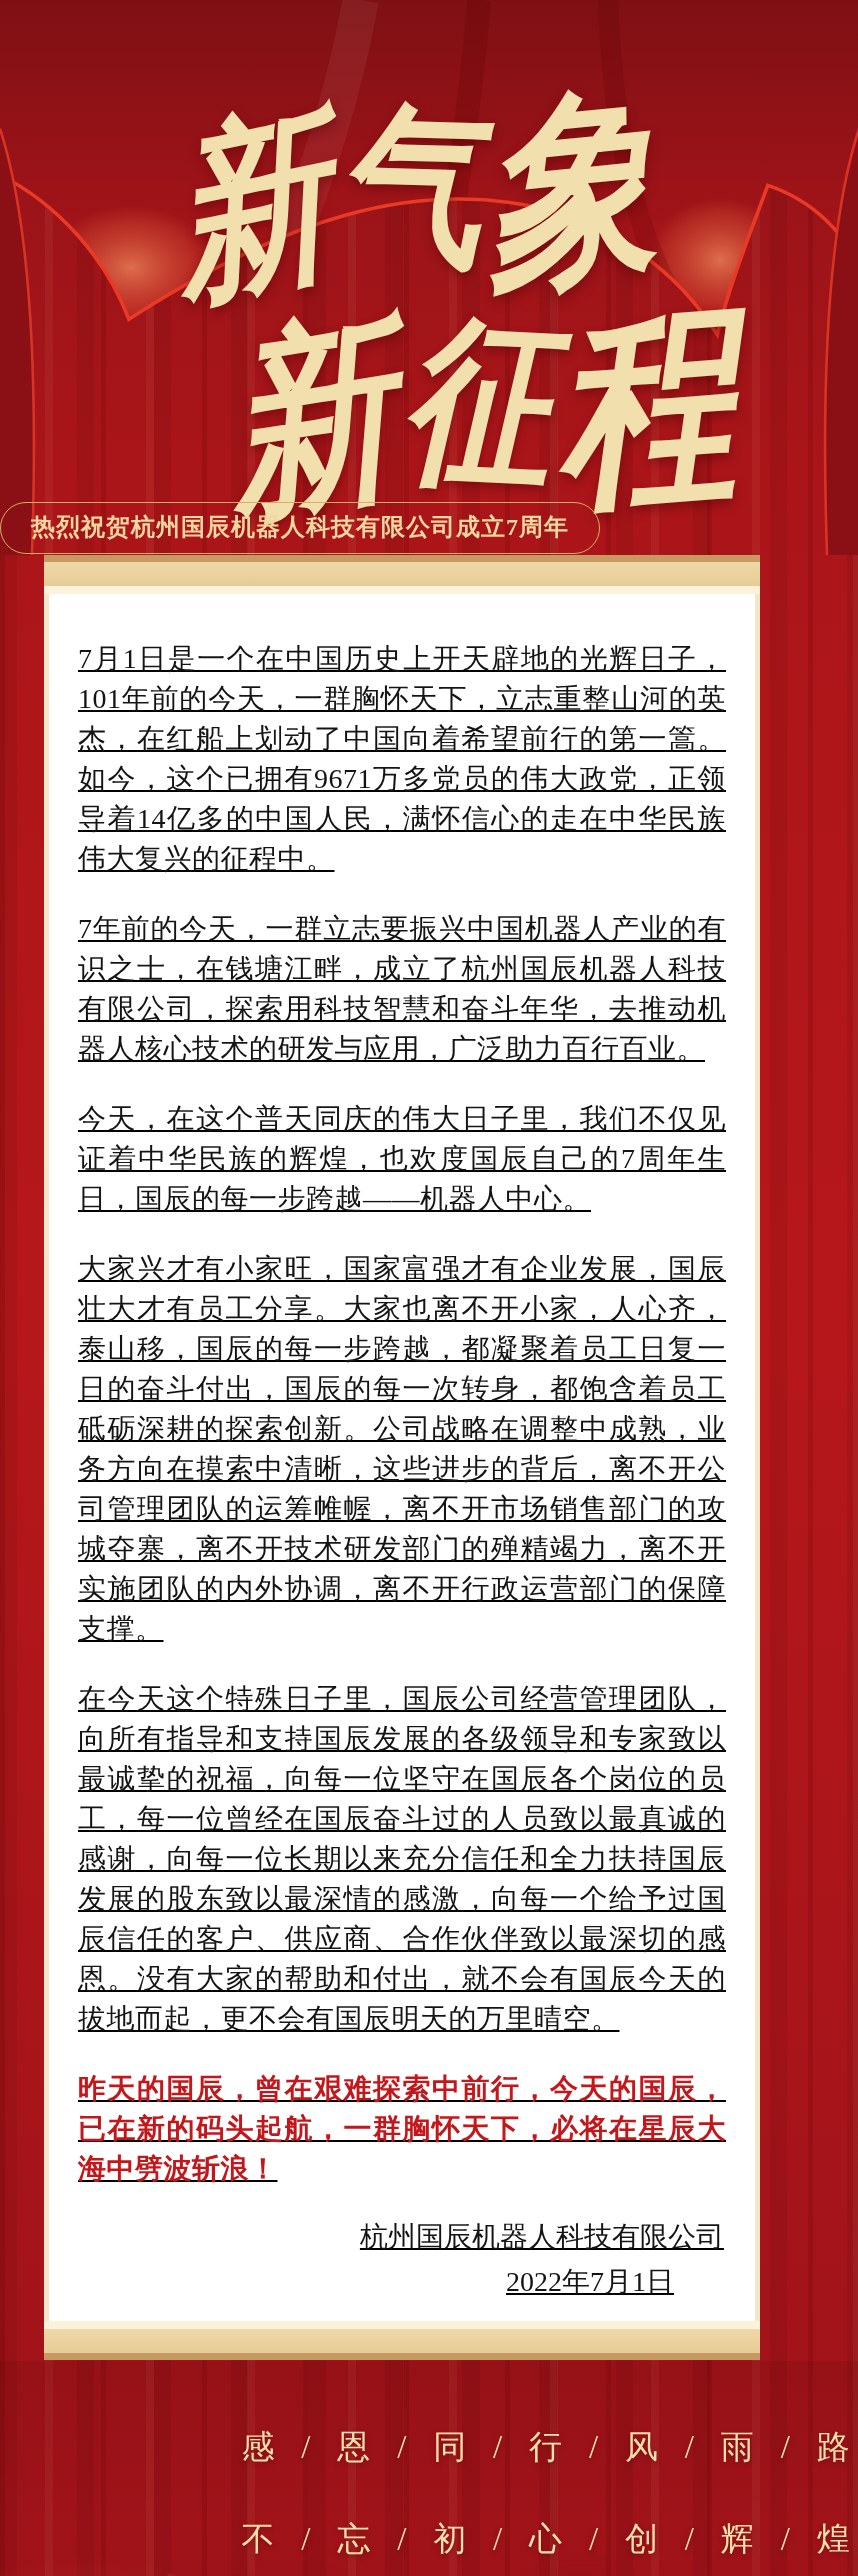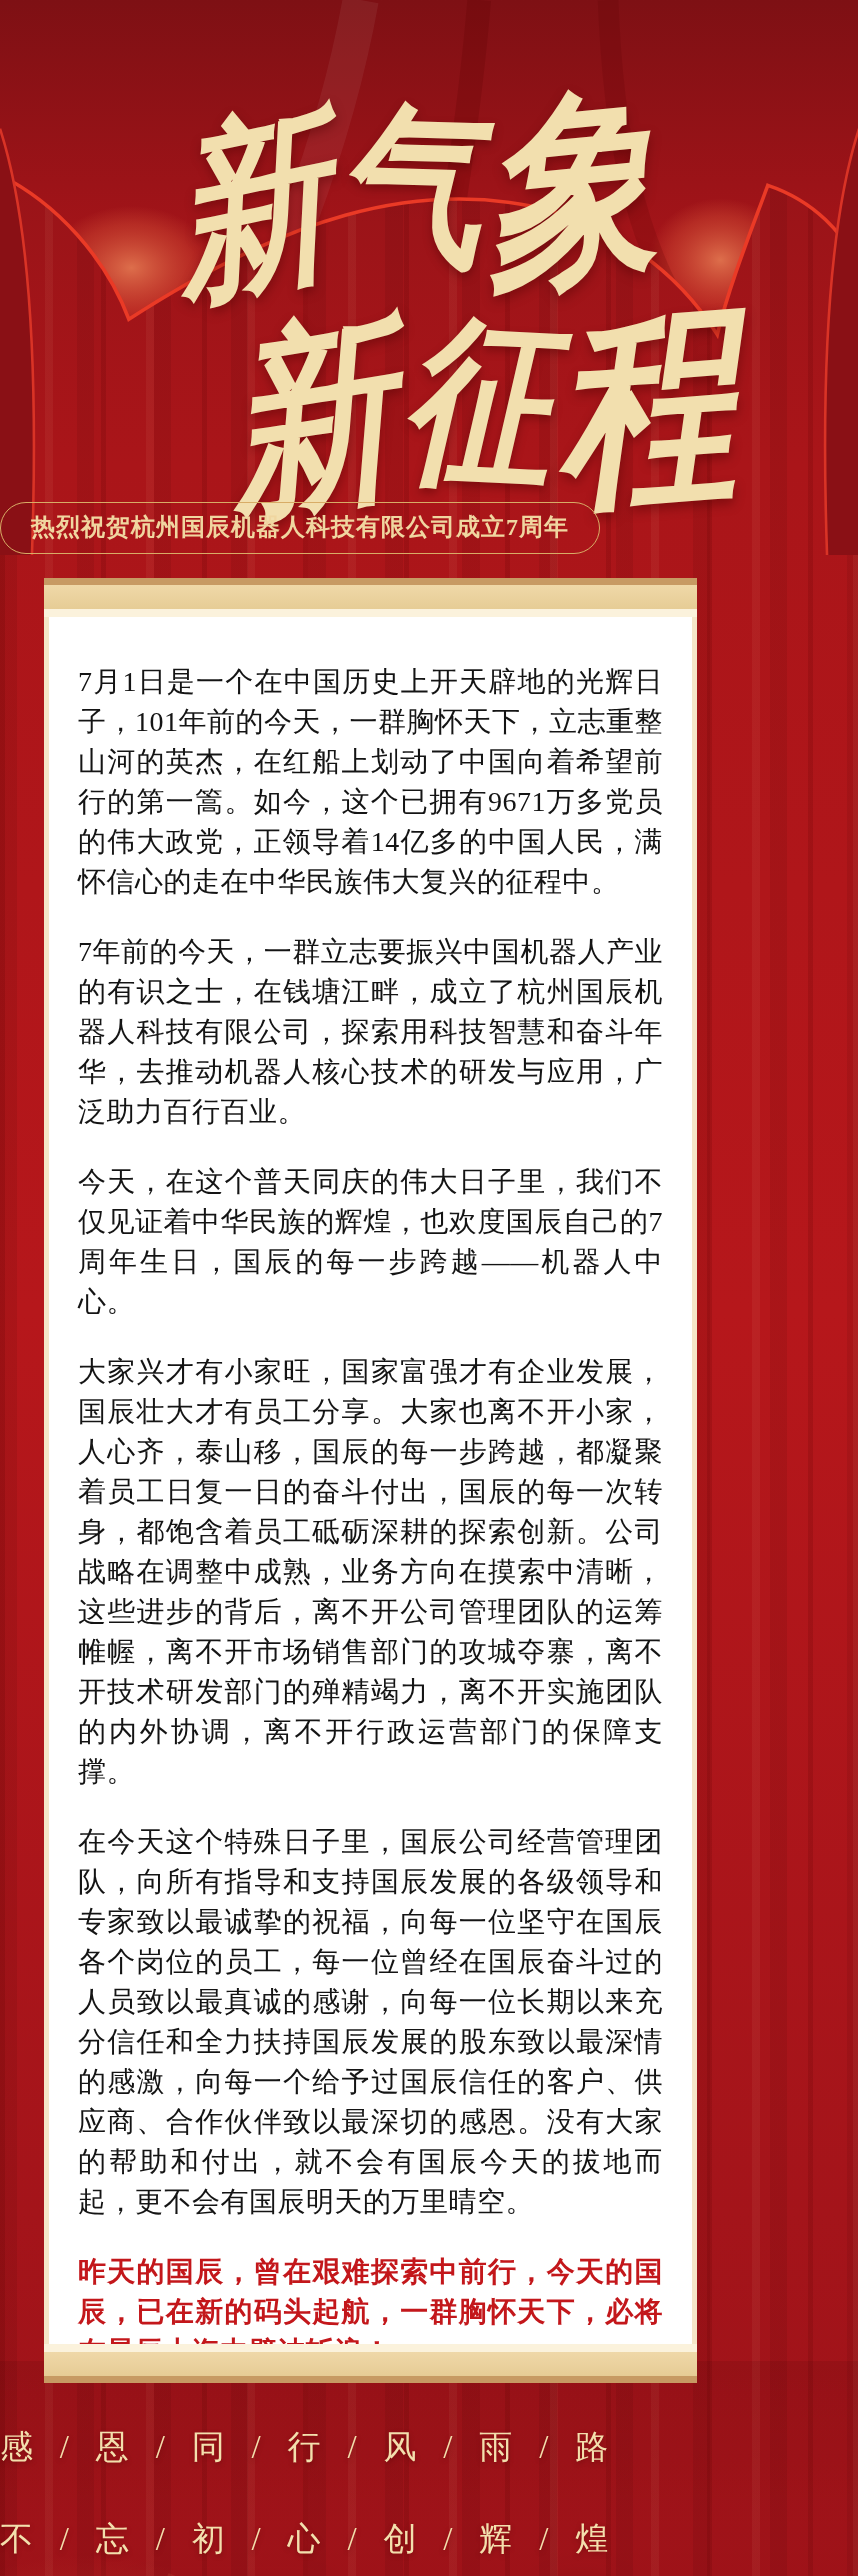--- a/index.html
+++ b/index.html
@@ -41,38 +41,38 @@
   .line2 .cg:nth-child(2){ transform:rotate(4deg) translateY(-6.2px) scale(.90); }
   .line2 .cg:nth-child(3){ transform:rotate(-2deg) translateY(3.1px) scale(1.08); }
 
   
   .banner-wrap { position:absolute; top:466px; left:0; width:100%; text-align:left;margin-top:36px; }
   .banner { display:inline-block; border:1.5px solid #d8ac66; border-radius:31px;
     padding:9.3px 30px; font-size:24px; font-weight:600; letter-spacing:1px;
     color:#f0d6a0; line-height:1.3; }
 
   
-  .paper { position:absolute; left:44px; top:578px; width:653px; height:1805px;
-    display:flex; flex-direction:column; }
+  .paper { position:absolute; left:44px; top:555px; width:716px; height:1805px;
+    display:flex; flex-direction:column;text-decoration:underline; }
   .roll { width:100%; flex:0 0 auto; }
   .roll-shadow { height:7.2px; background:#c79a63; }
   .roll-tan { height:24px; background:linear-gradient(180deg,#efd8a8,#e6cc95); }
   .roll-light { height:8.2px; background:#fbf2dc; }
   .paper-body { flex:1 1 auto; overflow:hidden; background:#ffffff;
     border-left:5.2px solid #f5e6c8; border-right:5.2px solid #f5e6c8;
     padding:45px 29px 10.3px 29px; box-sizing:border-box; }
   .para { margin:0 0 30px 0; font-size:28px; line-height:40px; color:#141414;
     text-align:justify; letter-spacing:0.5px; }
   .para.highlight { color:#c3171b; font-weight:600; margin-bottom:25px; }
   .signature { margin-top:11.3px; text-align:right; font-size:28px; color:#141414; }
   .sig-company { line-height:45px; padding-right:2.1px; }
   .sig-date { line-height:45px; padding-right:52px; }
 
   
-  .slogan { position:absolute; left:0; width:100%; text-align:left;
+  .slogan { position:absolute; left:0; width:100%; text-align:right;
     color:#f3dfad; font-size:33px; letter-spacing:9.3px; line-height:1.2;
     font-weight:400; text-shadow:0 2.1px 5.2px rgba(70,0,0,.35); }
   .slogan1 { top:2428px; }
   .slogan2 { top:2500px;margin-top:20px; }
   .big-number { position:absolute; top:2540px; left:0; width:100%; text-align:center;
     font-family:"DejaVu Serif","Liberation Serif",serif; font-weight:bold;
     font-size:330px; line-height:1; white-space:nowrap;
     transform:translateX(-36px) skewX(-3deg) scaleY(1.25); transform-origin:top center;
     background:linear-gradient(105deg,#d9b98c 8%, #f8efd6 38%, #ecd6ab 62%, #c79e6d 90%);
     -webkit-background-clip:text; background-clip:text; color:transparent;

